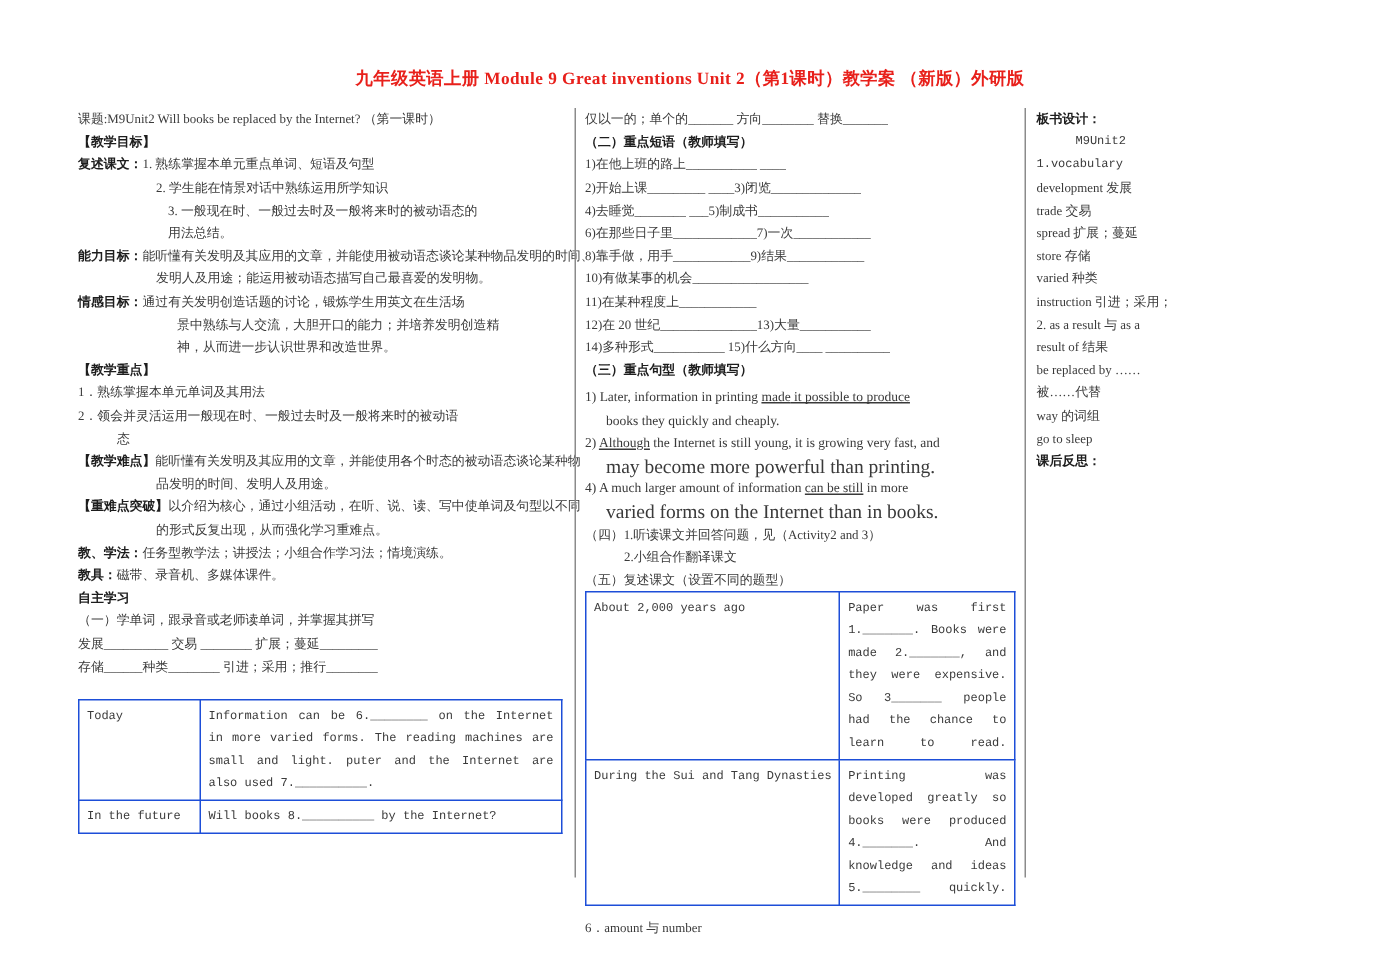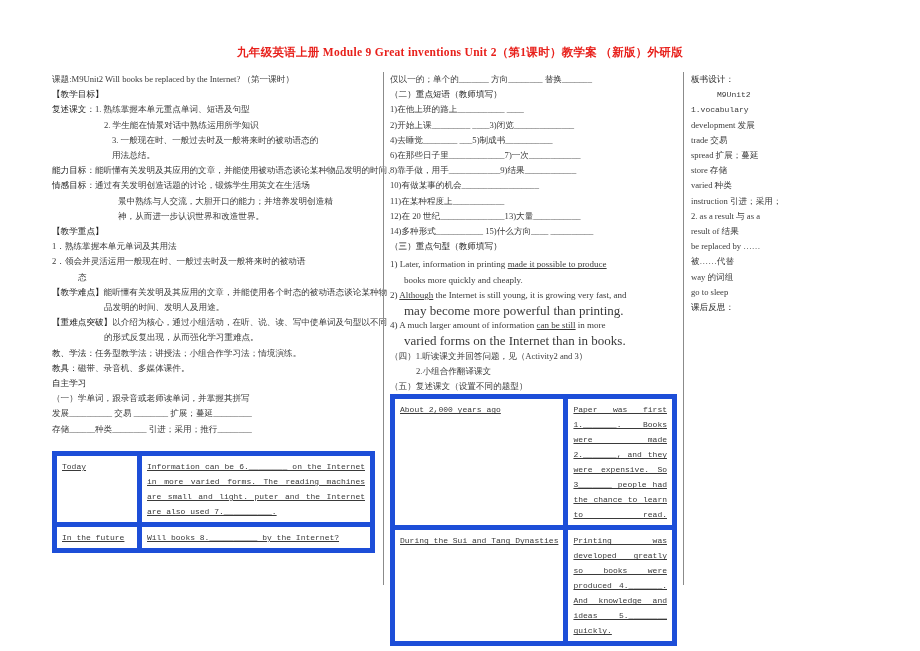--- a/index.html
+++ b/index.html
@@ -51,43 +51,42 @@
                border-left: 1px solid #8b8b8b; }
   .col-right { width: 185px; padding-left: 7px;
                border-left: 1px solid #8b8b8b; }
 
   .ln {
     font-size: 8.6px;
     line-height: 15.2px;
     color: #3a3a3a;
     white-space: nowrap;
   }
-  .b  { font-weight: normal; color: #1d1d1d; }
+  .b  { font-weight: bold; color: #1d1d1d; }
   .ind2 { padding-left: 26px; }
   .ind4 { padding-left: 52px; }
   .hang { padding-left: 52px; text-indent: -52px; }
   .hang2 { padding-left: 40px; text-indent: -40px; }
   .gap { height: 7px; }
   .gap-sm { height: 3px; }
 
   .en { font-family: "Liberation Mono", "DejaVu Sans Mono", monospace; font-size: 8px; }
 
   
   table.gridtbl {
     border-collapse: collapse;
     width: 100%;
     font-size: 8.2px;
     line-height: 15px;
     color: #3a3a3a;
   }
   table.gridtbl td {
-    border: 5px solid #1d4ed8;
+    border: 1px solid #1d4ed8;
     padding: 3px 5px;
     vertical-align: top;
-    text-decoration: underline;
   }
   table.gridtbl td.c1 { width: 70px; white-space: nowrap; }
   table.gridtbl.mid td.c1 { width: 96px; }
   .just { text-align: justify; text-align-last: justify; margin-top: 28px; }
   .justl { text-align: justify; }
 
   .u { text-decoration: underline; }
 </style>
 </head>
 <body>
@@ -102,20 +101,21 @@
 
       <div class="ln">课题:M9Unit2 Will books be replaced by the Internet?  （第一课时）</div>
       <div class="ln b">【教学目标】</div>
 
       <div class="ln hang"><span class="b">复述课文：</span><span>1. 熟练掌握本单元重点单词、短语及句型</span></div>
       <div class="ln ind4">2. 学生能在情景对话中熟练运用所学知识</div>
       <div class="ln" style="padding-left:60px">3. 一般现在时、一般过去时及一般将来时的被动语态的</div>
       <div class="ln" style="padding-left:60px">用法总结。</div>
 
       <div class="ln hang"><span class="b">能力目标：</span><span>能听懂有关发明及其应用的文章，并能使用被动语态谈论某种物品发明的时间、</span></div>
+      <div class="ln ind4">发明人及用途；能运用被动语态描写自己最喜爱的发明物。</div>
 
       <div class="ln hang"><span class="b">情感目标：</span><span>通过有关发明创造话题的讨论，锻炼学生用英文在生活场</span></div>
       <div class="ln" style="padding-left:66px">景中熟练与人交流，大胆开口的能力；并培养发明创造精</div>
       <div class="ln" style="padding-left:66px">神，从而进一步认识世界和改造世界。</div>
 
       <div class="ln b">【教学重点】</div>
       <div class="ln">1．熟练掌握本单元单词及其用法</div>
       <div class="ln">2．领会并灵活运用一般现在时、一般过去时及一般将来时的被动语</div>
       <div class="ln ind2">态</div>
 
@@ -167,21 +167,21 @@
       <div class="ln">14)多种形式___________ 15)什么方向____ __________</div>
 
       <div class="ln b">（三）重点句型（教师填写）</div>
 
       <div class="gap-sm"></div>
 
       <div class="ln hang2" style="padding-left:14px;text-indent:-14px;font-size:9px">
         <span>1)</span>
         <span>Later, information in printing </span><span class="u">made</span><span class="u"> it possible to produce</span>
       </div>
-      <div class="ln" style="padding-left:14px;font-size:9px">books more quickly and cheaply.</div>
+      <div class="ln" style="padding-left:14px;font-size:9px">books they quickly and cheaply.</div>
 
       <div class="ln hang2" style="padding-left:14px;text-indent:-14px;font-size:9px">
         <span>2)</span>
         <span class="u">Although</span><span> the Internet is still young, it is growing very fast, and</span>
       </div>
       <div class="ln" style="padding-left:14px;font-size:13px">may become more powerful than printing.</div>
 
       <div class="ln hang2" style="padding-left:14px;text-indent:-14px;font-size:9px">
         <span>4)</span>
         <span>A much larger amount of information </span><span class="u">can be still</span><span> in more</span>

